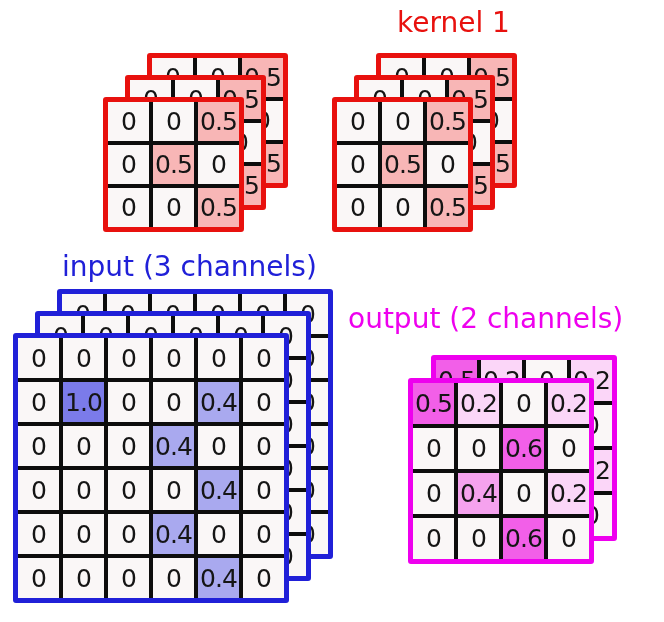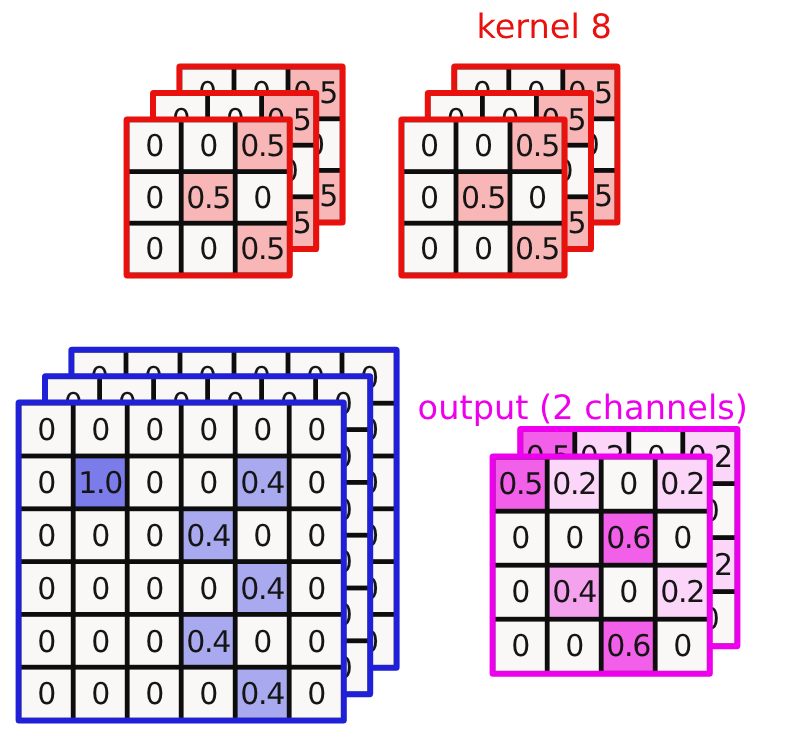--- a/index.html
+++ b/index.html
@@ -43,24 +43,25 @@
     color: #151515;
     overflow: hidden;
   }
 </style>
 </head>
 <body>
 
 <div class="canvas">
 
 
-  <div class="fig-title" style="left: 397px; top: 8px; color: rgb(232, 17, 14);">kernel 8</div>
-
-
-  <div class="fig-title" style="left: 348px; top: 325px; color: rgb(238, 0, 238);">output (2 channels)</div>
+  <div class="fig-title" style="left: 397px; top: 8px; color: rgb(232, 17, 14);">kernel 1</div>
+
+  <div class="fig-title" style="left: 62px; top: 252px; color: rgb(32, 32, 216);">input (3 channels)</div>
+
+  <div class="fig-title" style="left: 348px; top: 304px; color: rgb(238, 0, 238);">output (2 channels)</div>
 
   <div class="stack" id="stack-kernel1" style="left:103px; top:97px;">
       <div class="layer" style="left: 44px; top: -44px; border-color: rgb(232, 17, 14); background: rgb(13, 13, 13); grid-template-columns: repeat(3, 41px); grid-auto-rows: 39px;">
         <div class="cell" style="background: rgb(250, 247, 247);">0</div>
         <div class="cell" style="background: rgb(250, 247, 247);">0</div>
         <div class="cell" style="background: rgb(248, 182, 182);">0.5</div>
         <div class="cell" style="background: rgb(250, 247, 247);">0</div>
         <div class="cell" style="background: rgb(248, 182, 182);">0.5</div>
         <div class="cell" style="background: rgb(250, 247, 247);">0</div>
         <div class="cell" style="background: rgb(250, 247, 247);">0</div>

